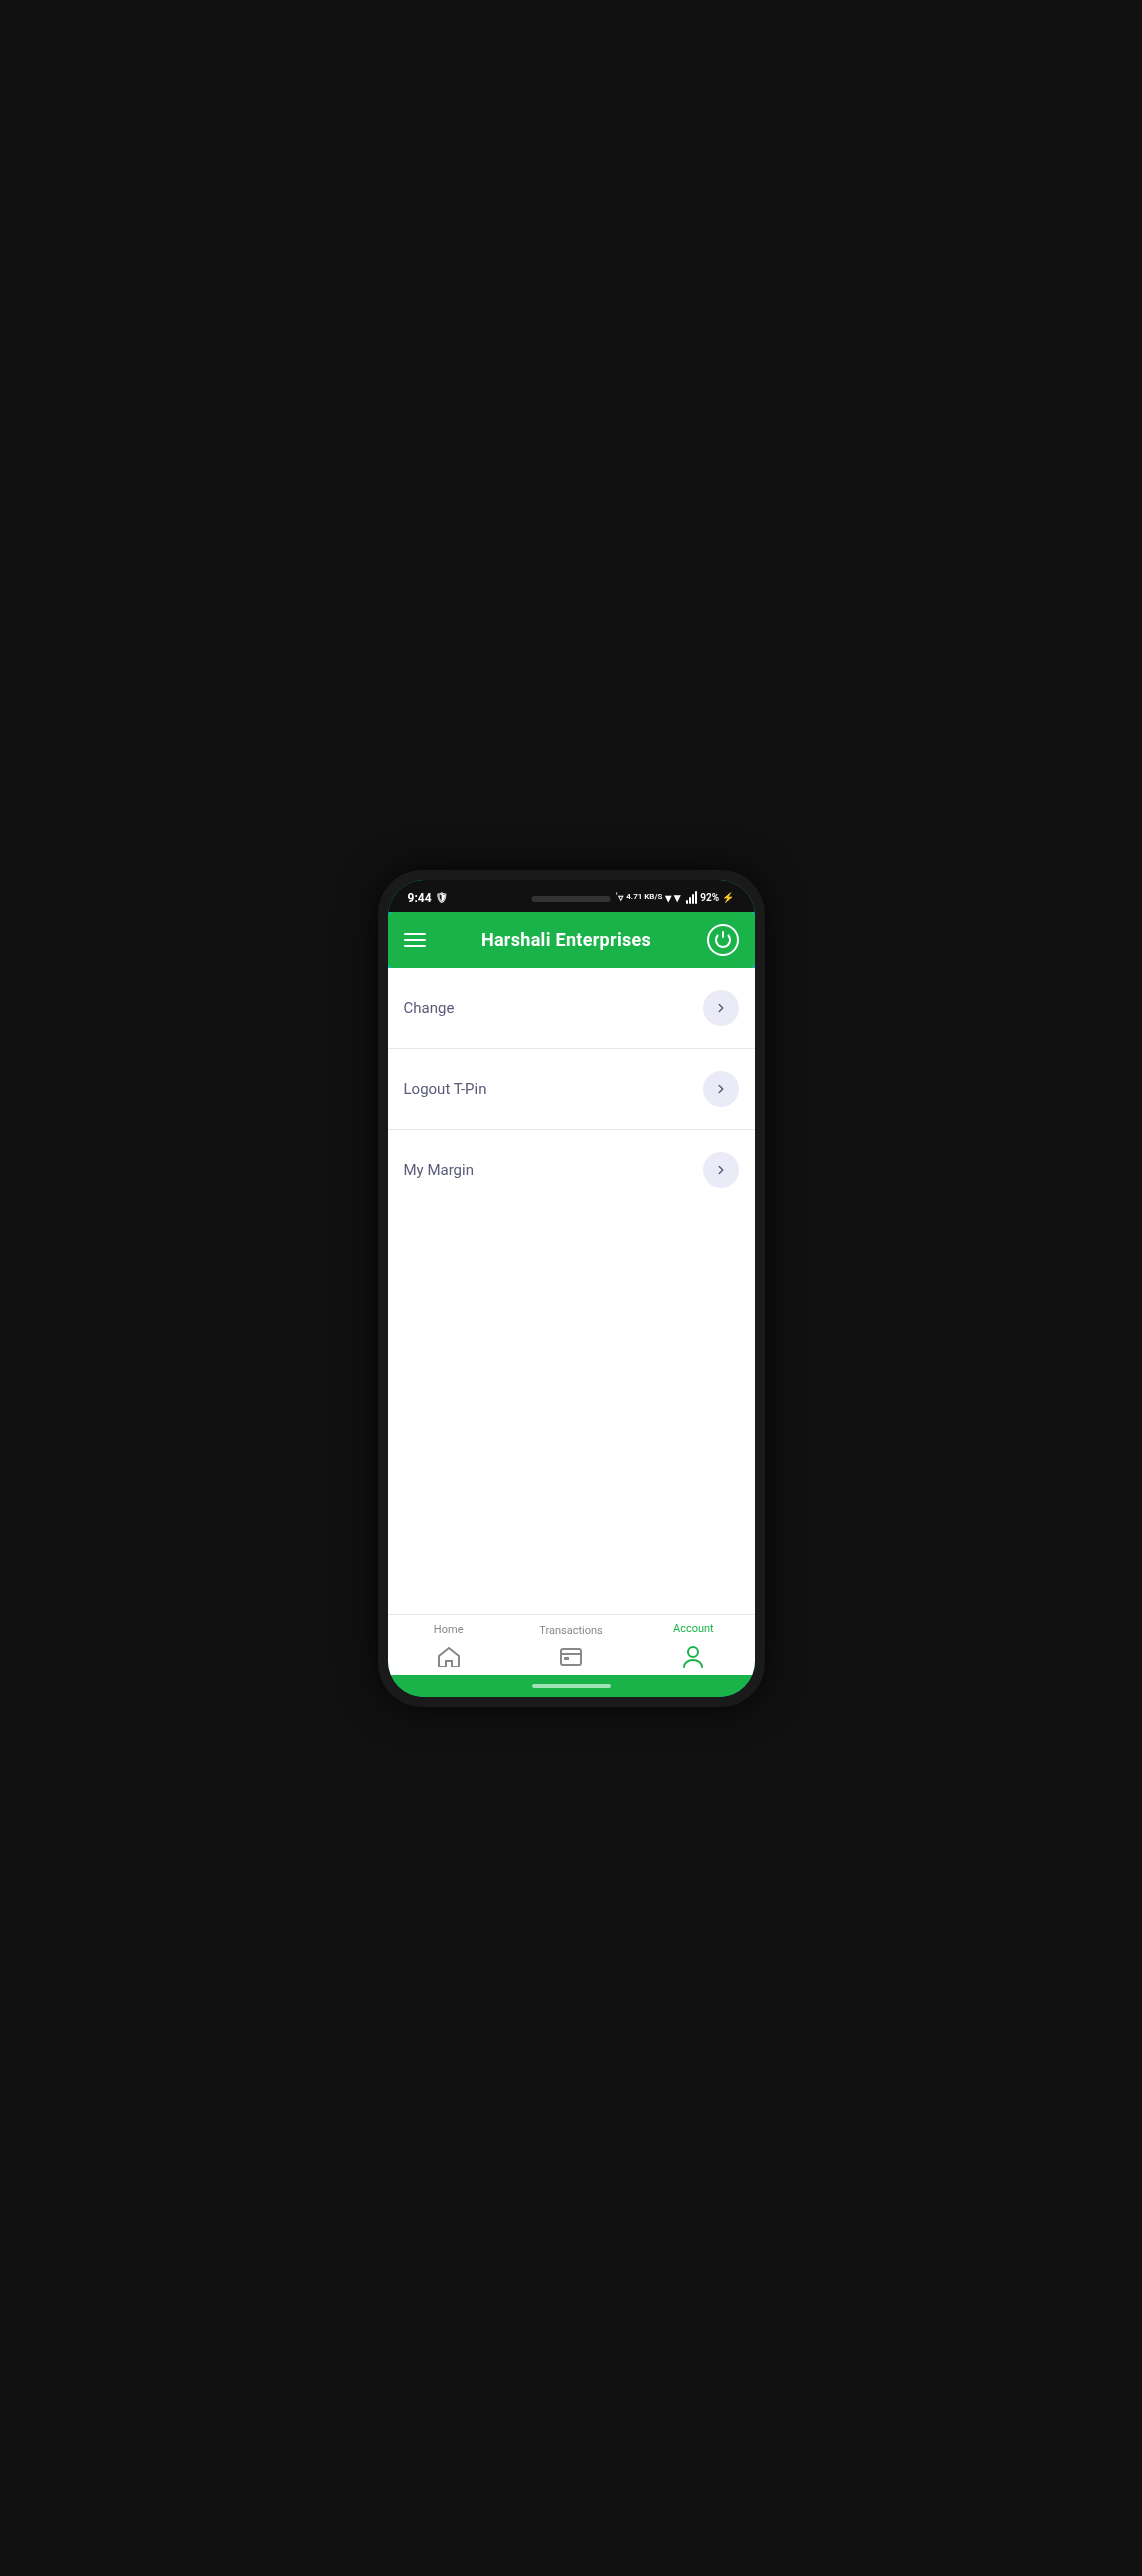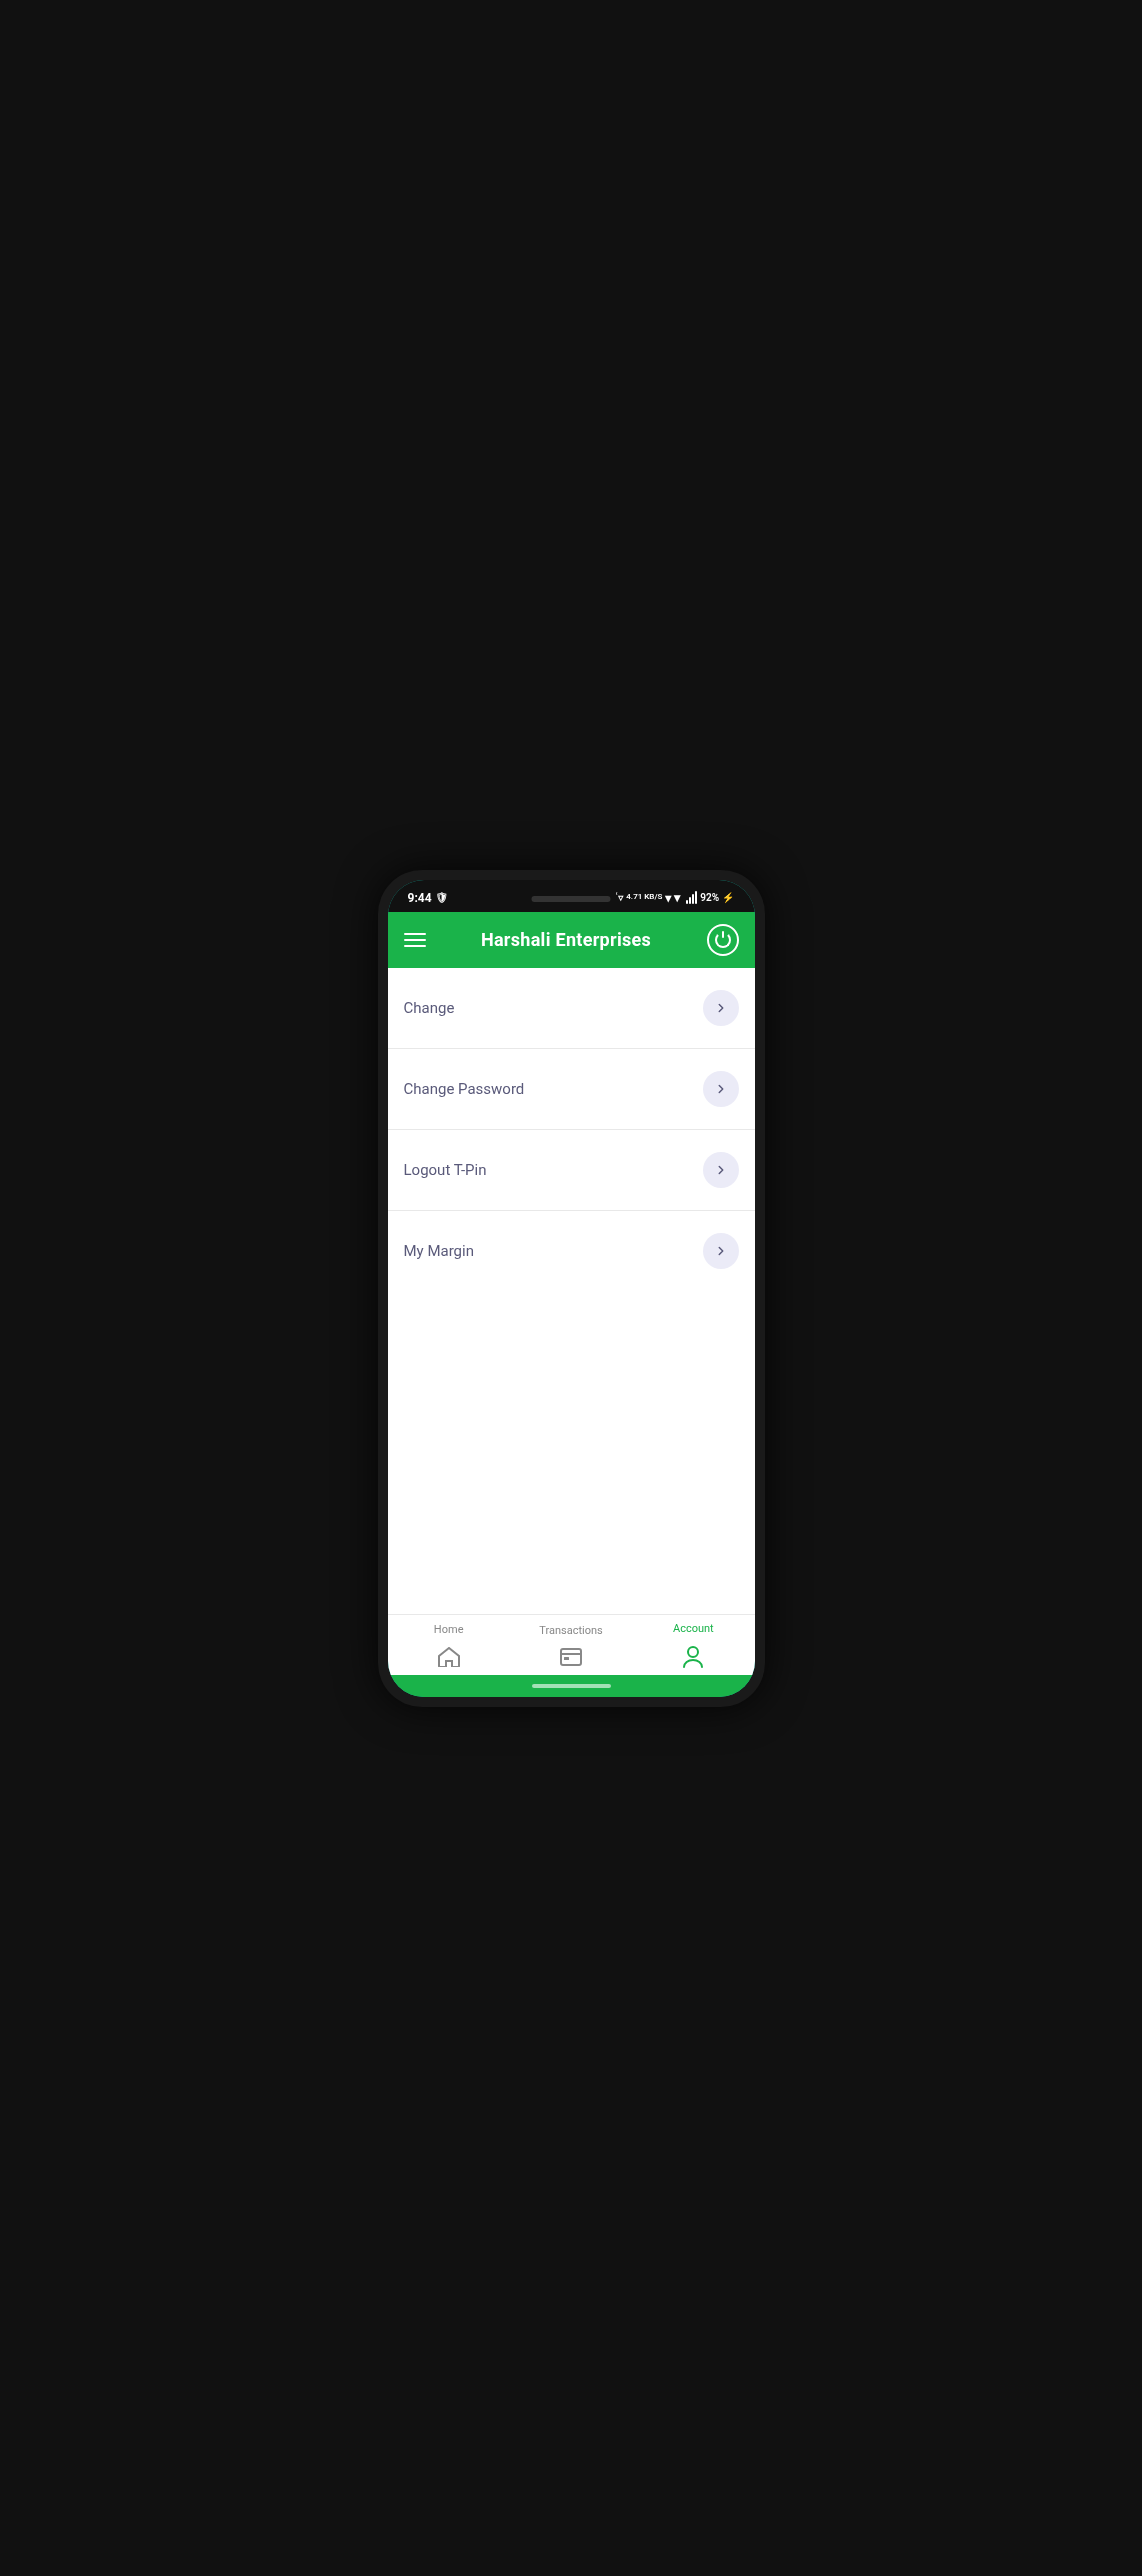--- a/index.html
+++ b/index.html
@@ -80,20 +80,21 @@
     
     .app-header {
       background: #1ab34a;
       color: #fff;
       display: flex;
       align-items: center;
       justify-content: space-between;
       padding: 10px 16px;
       height: 56px;
       flex-shrink: 0;
+      border-radius: 6px;
     }
 
     .hamburger-icon {
       display: flex;
       flex-direction: column;
       gap: 4px;
       cursor: pointer;
     }
 
     .hamburger-icon span {
@@ -300,28 +301,20 @@
 
       <div class="menu-item">
         <span class="menu-item-label">Change</span>
         <div class="chevron-circle">
           <svg viewBox="0 0 24 24" fill="none">
             <path d="M9 18l6-6-6-6" stroke="#5a5a7a" stroke-width="2.5" stroke-linecap="round" stroke-linejoin="round"></path>
           </svg>
         </div>
       </div>
 
-      <div class="menu-item">
-        <span class="menu-item-label">Change Password</span>
-        <div class="chevron-circle">
-          <svg viewBox="0 0 24 24" fill="none">
-            <path d="M9 18l6-6-6-6" stroke="#5a5a7a" stroke-width="2.5" stroke-linecap="round" stroke-linejoin="round"></path>
-          </svg>
-        </div>
-      </div>
 
       <div class="menu-item">
         <span class="menu-item-label">Logout T-Pin</span>
         <div class="chevron-circle">
           <svg viewBox="0 0 24 24" fill="none">
             <path d="M9 18l6-6-6-6" stroke="#5a5a7a" stroke-width="2.5" stroke-linecap="round" stroke-linejoin="round"></path>
           </svg>
         </div>
       </div>
 

